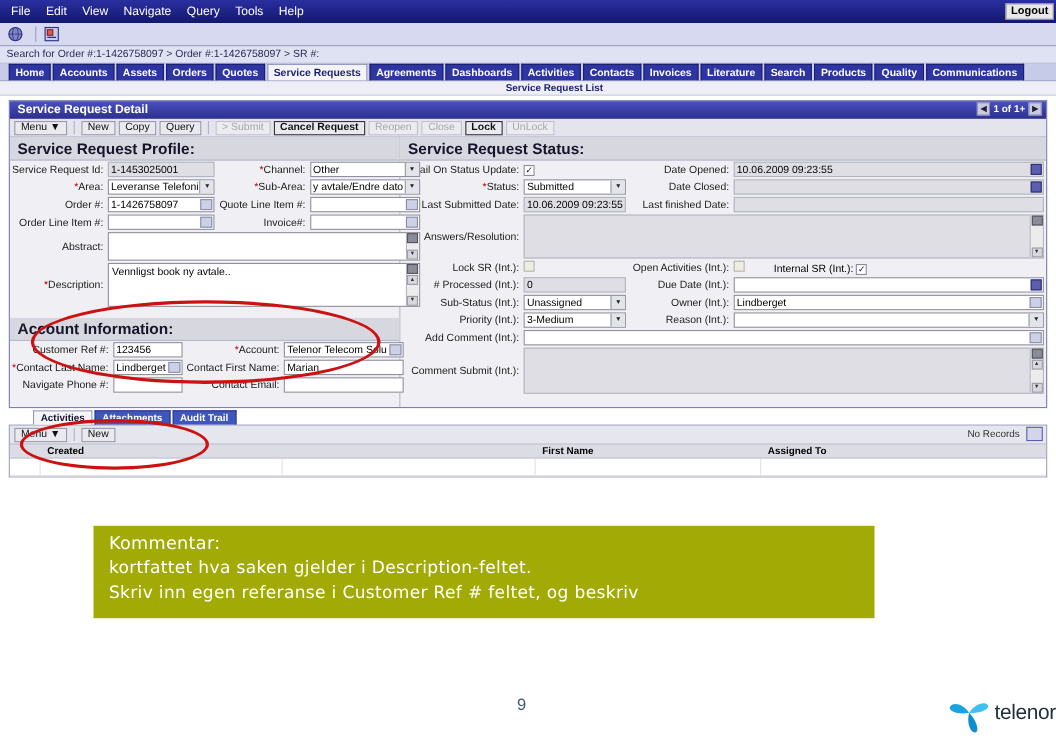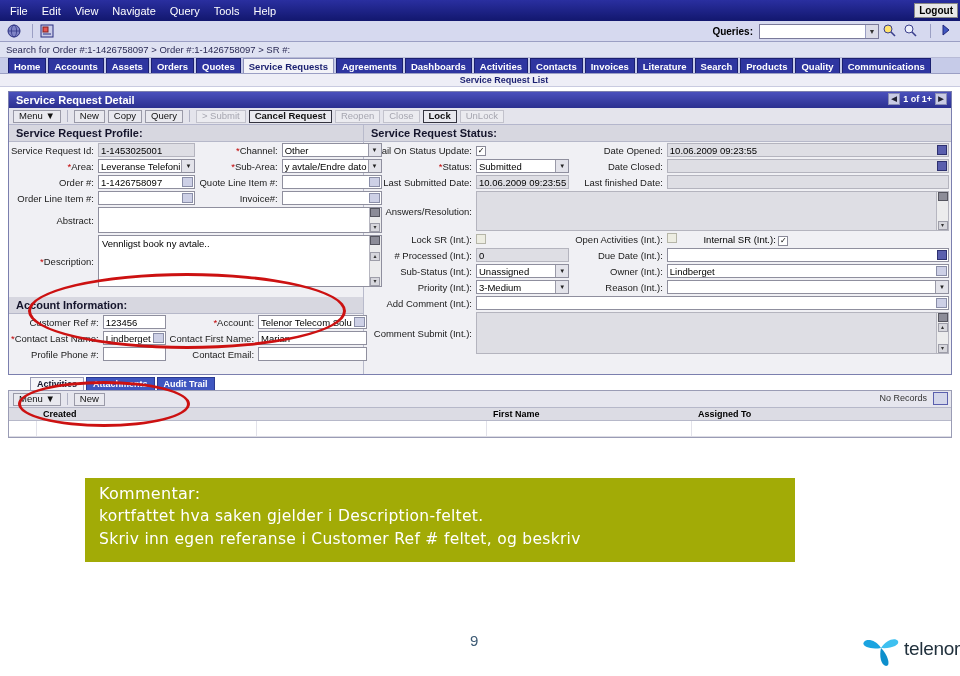--- a/index.html
+++ b/index.html
@@ -94,21 +94,21 @@
   .btn.strong { border:1px solid #33333f; font-weight:bold; }
   .btn.disabled { color:#a6a6b0; border-color:#c2c2cc; background:#ebebf0; }
   .vsep { width:1px; height:12px; background:#b0b2c4; margin:0 3px; }
 
   .panes { display:flex; }
   .pane-left { width:355px; border-right:1px solid #b8bacb; }
   .pane-right { flex:1; }
 
   .sect-hdr {
     background:#d7d7e0; border-bottom:1px solid #b6b8c9;
-    font-weight:bold; font-size:11px; padding:2px 0 2px 7px; color:#14142b;
+    font-weight:bold; font-size:14px; padding:2px 0 2px 7px; color:#14142b;
   }
 
   table.form { border-collapse:collapse; width:100%; }
   table.form td { padding:1px 2px; vertical-align:middle; font-size:9.5px; }
   td.lbl { text-align:right; white-space:nowrap; color:#1a1a1a; padding-right:3px; }
   .req { color:#c00000; }
 
   .fld {
     height:14px; background:#fff; border:1px solid #8f8f9e;
     display:flex; align-items:center; padding:0 2px; font-size:9.5px; color:#000;
@@ -211,44 +211,20 @@
     </span>
     <span class="tb-sep"></span>
     <span class="tb-icon">
       <svg width="16" height="16" viewBox="0 0 16 16">
           <rect x="2" y="2" width="12" height="12" fill="#c9cbe8" stroke="#2a2f80"></rect>
           <rect x="4" y="4" width="5" height="5" fill="#e8534f" stroke="#80201e"></rect>
           <line x1="4" y1="11" x2="12" y2="11" stroke="#2a2f80"></line>
         </svg>
     </span>
 
-    <div class="queries-wrap">
-      <span class="queries-label">Queries:</span>
-      <div class="queries-input">
-        <span class="q-arrow">▼</span>
-      </div>
-      <span class="tb-icon" style="width:14px">
-        <svg width="14" height="14" viewBox="0 0 14 14">
-            <circle cx="6" cy="6" r="4" fill="#ffe36b" stroke="#3a3f8c"></circle>
-            <line x1="9" y1="9" x2="13" y2="13" stroke="#3a3f8c" stroke-width="1.6"></line>
-          </svg>
-      </span>
-      <span class="tb-icon" style="width:14px">
-        <svg width="14" height="14" viewBox="0 0 14 14">
-            <circle cx="6" cy="6" r="4" fill="#eef0fb" stroke="#3a3f8c"></circle>
-            <line x1="9" y1="9" x2="13" y2="13" stroke="#3a3f8c" stroke-width="1.6"></line>
-          </svg>
-      </span>
-      <span class="tb-sep"></span>
-      <span class="tb-icon" style="width:12px">
-        <svg width="12" height="14" viewBox="0 0 12 14">
-            <path d="M3 2 L9 7 L3 12 Z" fill="#3f56c0" stroke="#22277a"></path>
-          </svg>
-      </span>
-    </div>
   </div>
 
   <div class="crumbbar">
     <span>Search for Order #:1-1426758097  &gt; Order #:1-1426758097  &gt; SR #:</span>
   </div>
 
   <div class="tabbar">
     <span class="tab">Home</span>
     <span class="tab">Accounts</span>
     <span class="tab">Assets</span>
@@ -372,21 +348,21 @@
                 <div class="scroll">
                   <span class="sicon"></span>
                   <span class="sbtn">▾</span>
                 </div>
               </div>
             </td>
           </tr>
           <tr>
             <td class="lbl"><span class="req">*</span><span>Description:</span></td>
             <td colspan="3">
-              <div class="ta" style="height:52px">
+              <div class="ta" style="height:40px">
                 <div class="txt">Vennligst book ny avtale..</div>
                 <div class="scroll">
                   <span class="sicon"></span>
                   <span class="sbtn" style="margin-top:-9px">▴</span>
                   <span class="sbtn">▾</span>
                 </div>
               </div>
             </td>
           </tr>
         </tbody>
@@ -417,21 +393,21 @@
                     <span>Lindberget</span>
                     <span class="pk"></span>
                   </div>
                 </td>
             <td class="lbl">Contact First Name:</td>
             <td>
                   <div class="fld">Marian</div>
                 </td>
           </tr>
           <tr>
-            <td class="lbl">Profile Phone #:</td>
+            <td class="lbl">Navigate Phone #:</td>
             <td>
                   <div class="fld"></div>
                 </td>
             <td class="lbl">Contact Email:</td>
             <td>
                   <div class="fld"></div>
                 </td>
           </tr>
         </tbody>
           </table>

